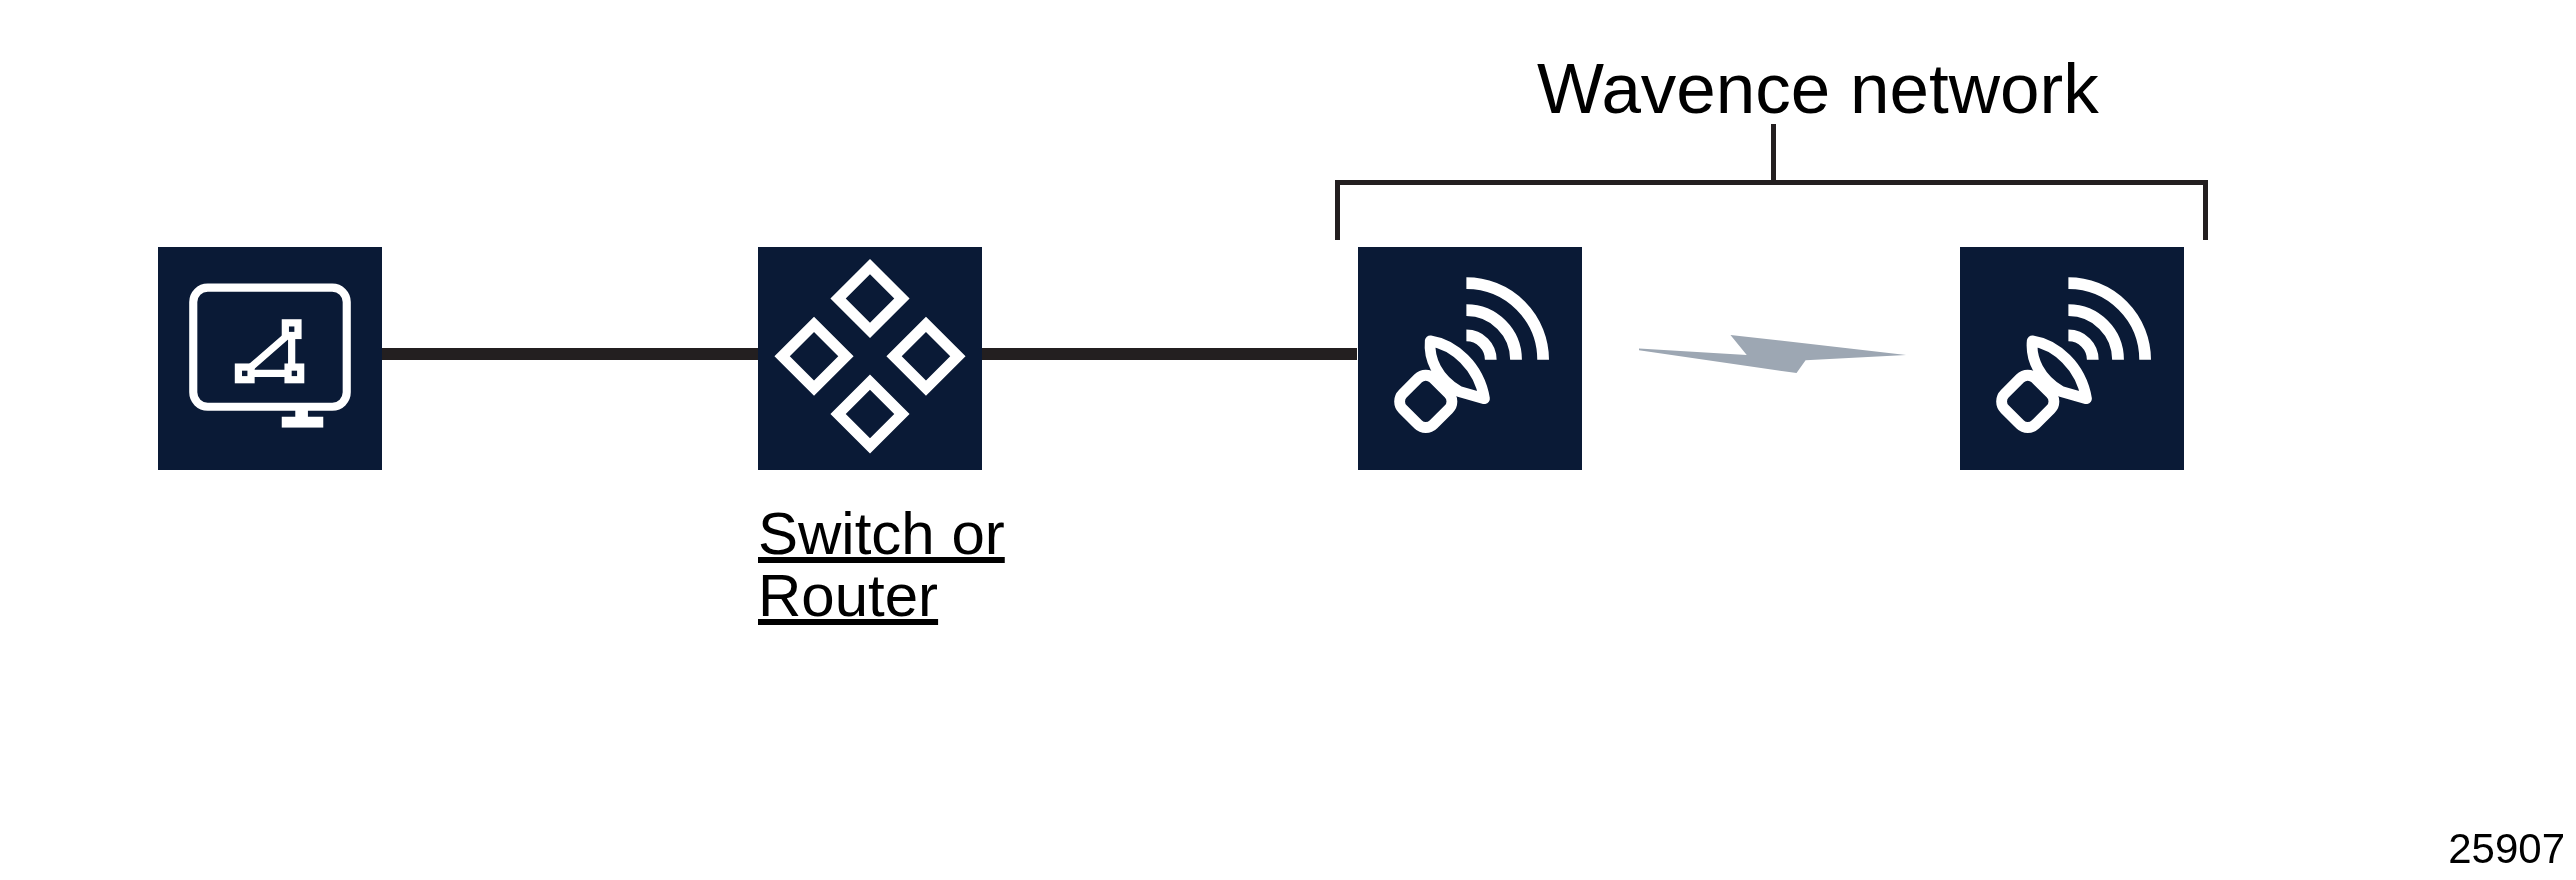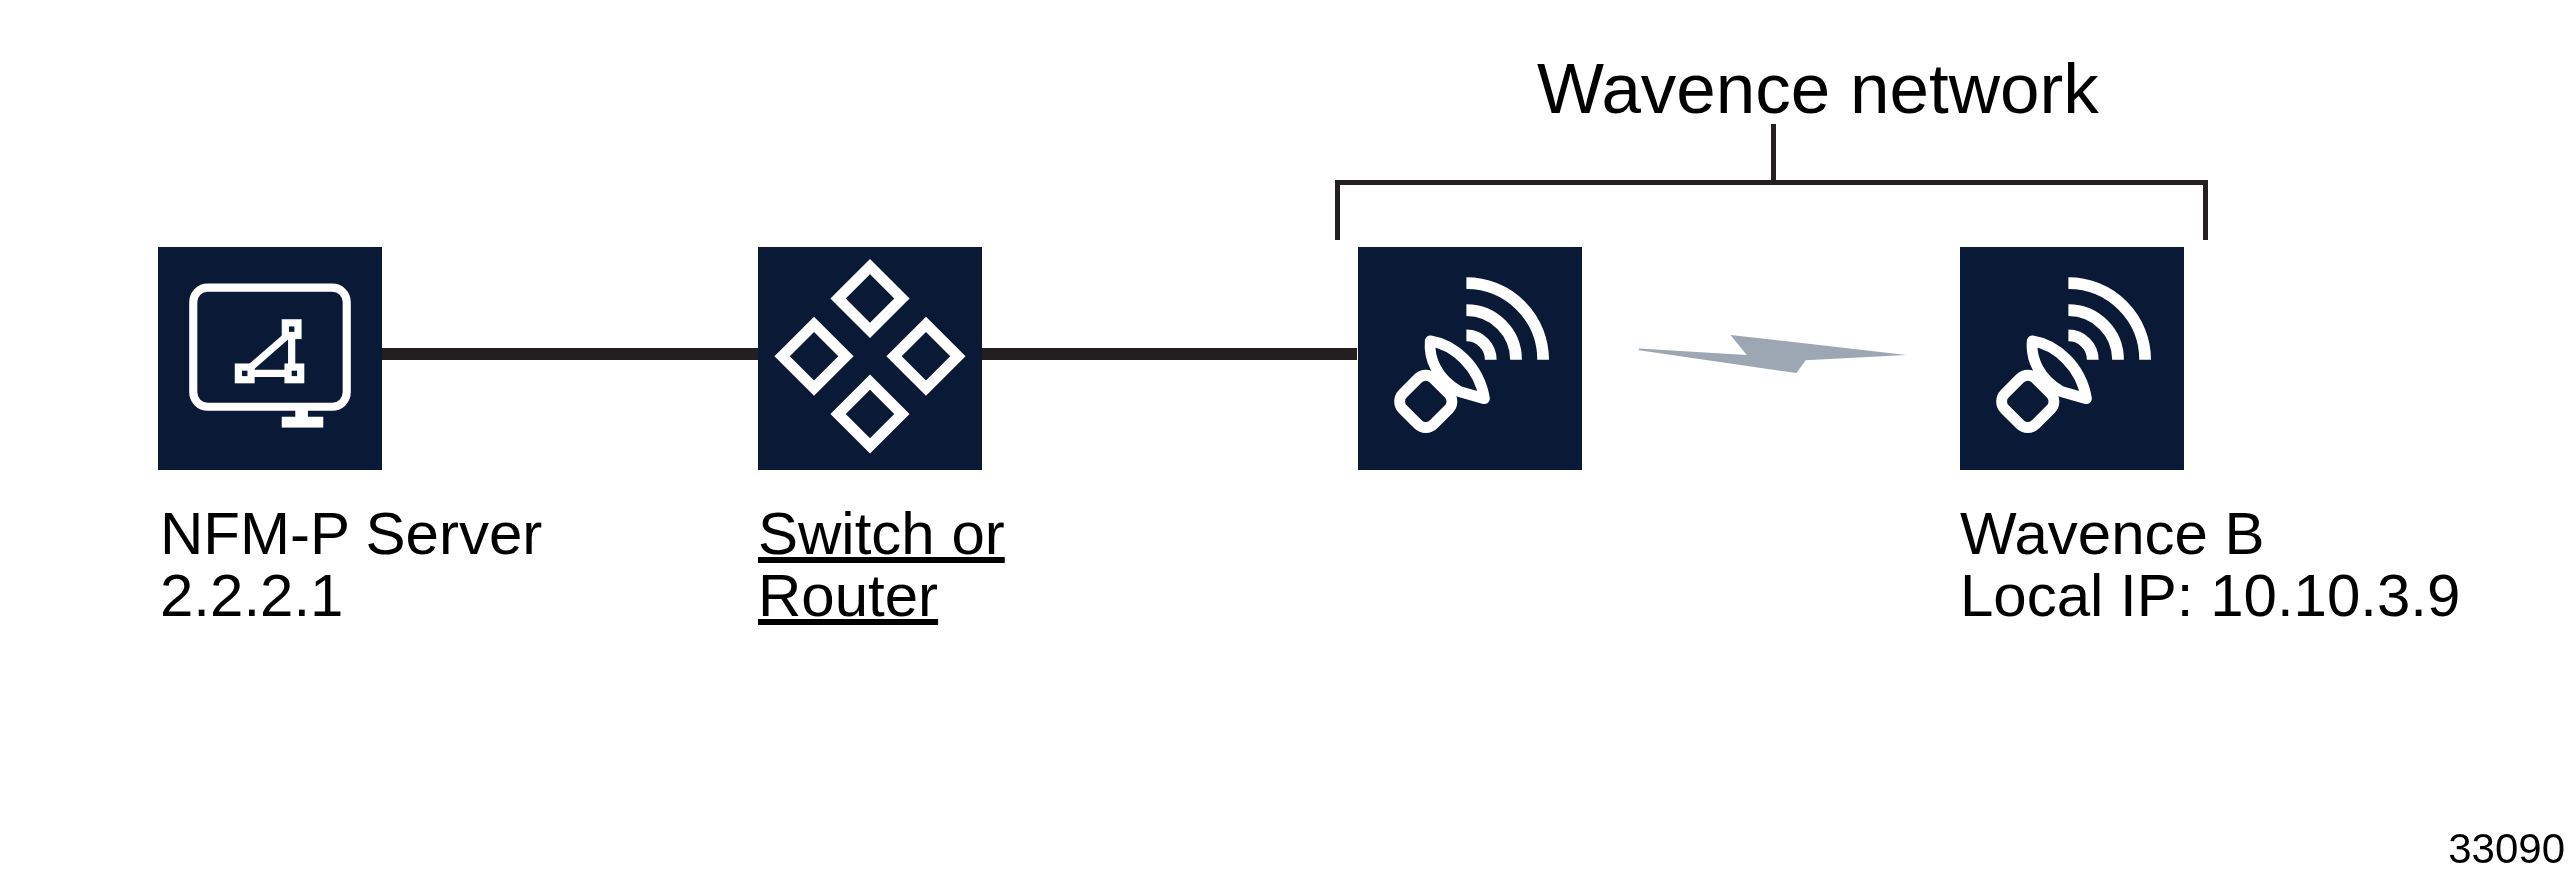--- a/index.html
+++ b/index.html
@@ -101,23 +101,19 @@
   <div class="nodebox" style="left:1960px;">
     <svg viewBox="0 0 248 247">
       <path class="s" stroke-width="13" d="M120,98 A27,27 0 0 1 147,125"></path>
       <path class="s" stroke-width="13" d="M120,70 A55,55 0 0 1 175,125"></path>
       <path class="s" stroke-width="13" d="M120,40 A85,85 0 0 1 205,125"></path>
       <path class="sf" stroke-width="12" stroke-linejoin="round" d="M80,104 C106,108 134,132 140,168 L112,160 C88,146 78,124 80,104 Z"></path>
       <rect class="sf" x="51" y="147" width="48" height="48" rx="12" stroke-width="12" transform="rotate(45 75 171)"></rect>
     </svg>
   </div>
 
-  <div class="node-label" style="left:160px;">NFM-P Server
-2.2.2.1</div>
   <div class="node-label" style="left:758px;text-decoration:underline;">Switch or
 Router</div>
-  <div class="node-label" style="left:1960px;">Wavence B
-Local IP: 10.10.3.9</div>
 
-  <div class="fig-number">33090</div>
+  <div class="fig-number">25907</div>
 
 </div>
 
 
 </body></html>

